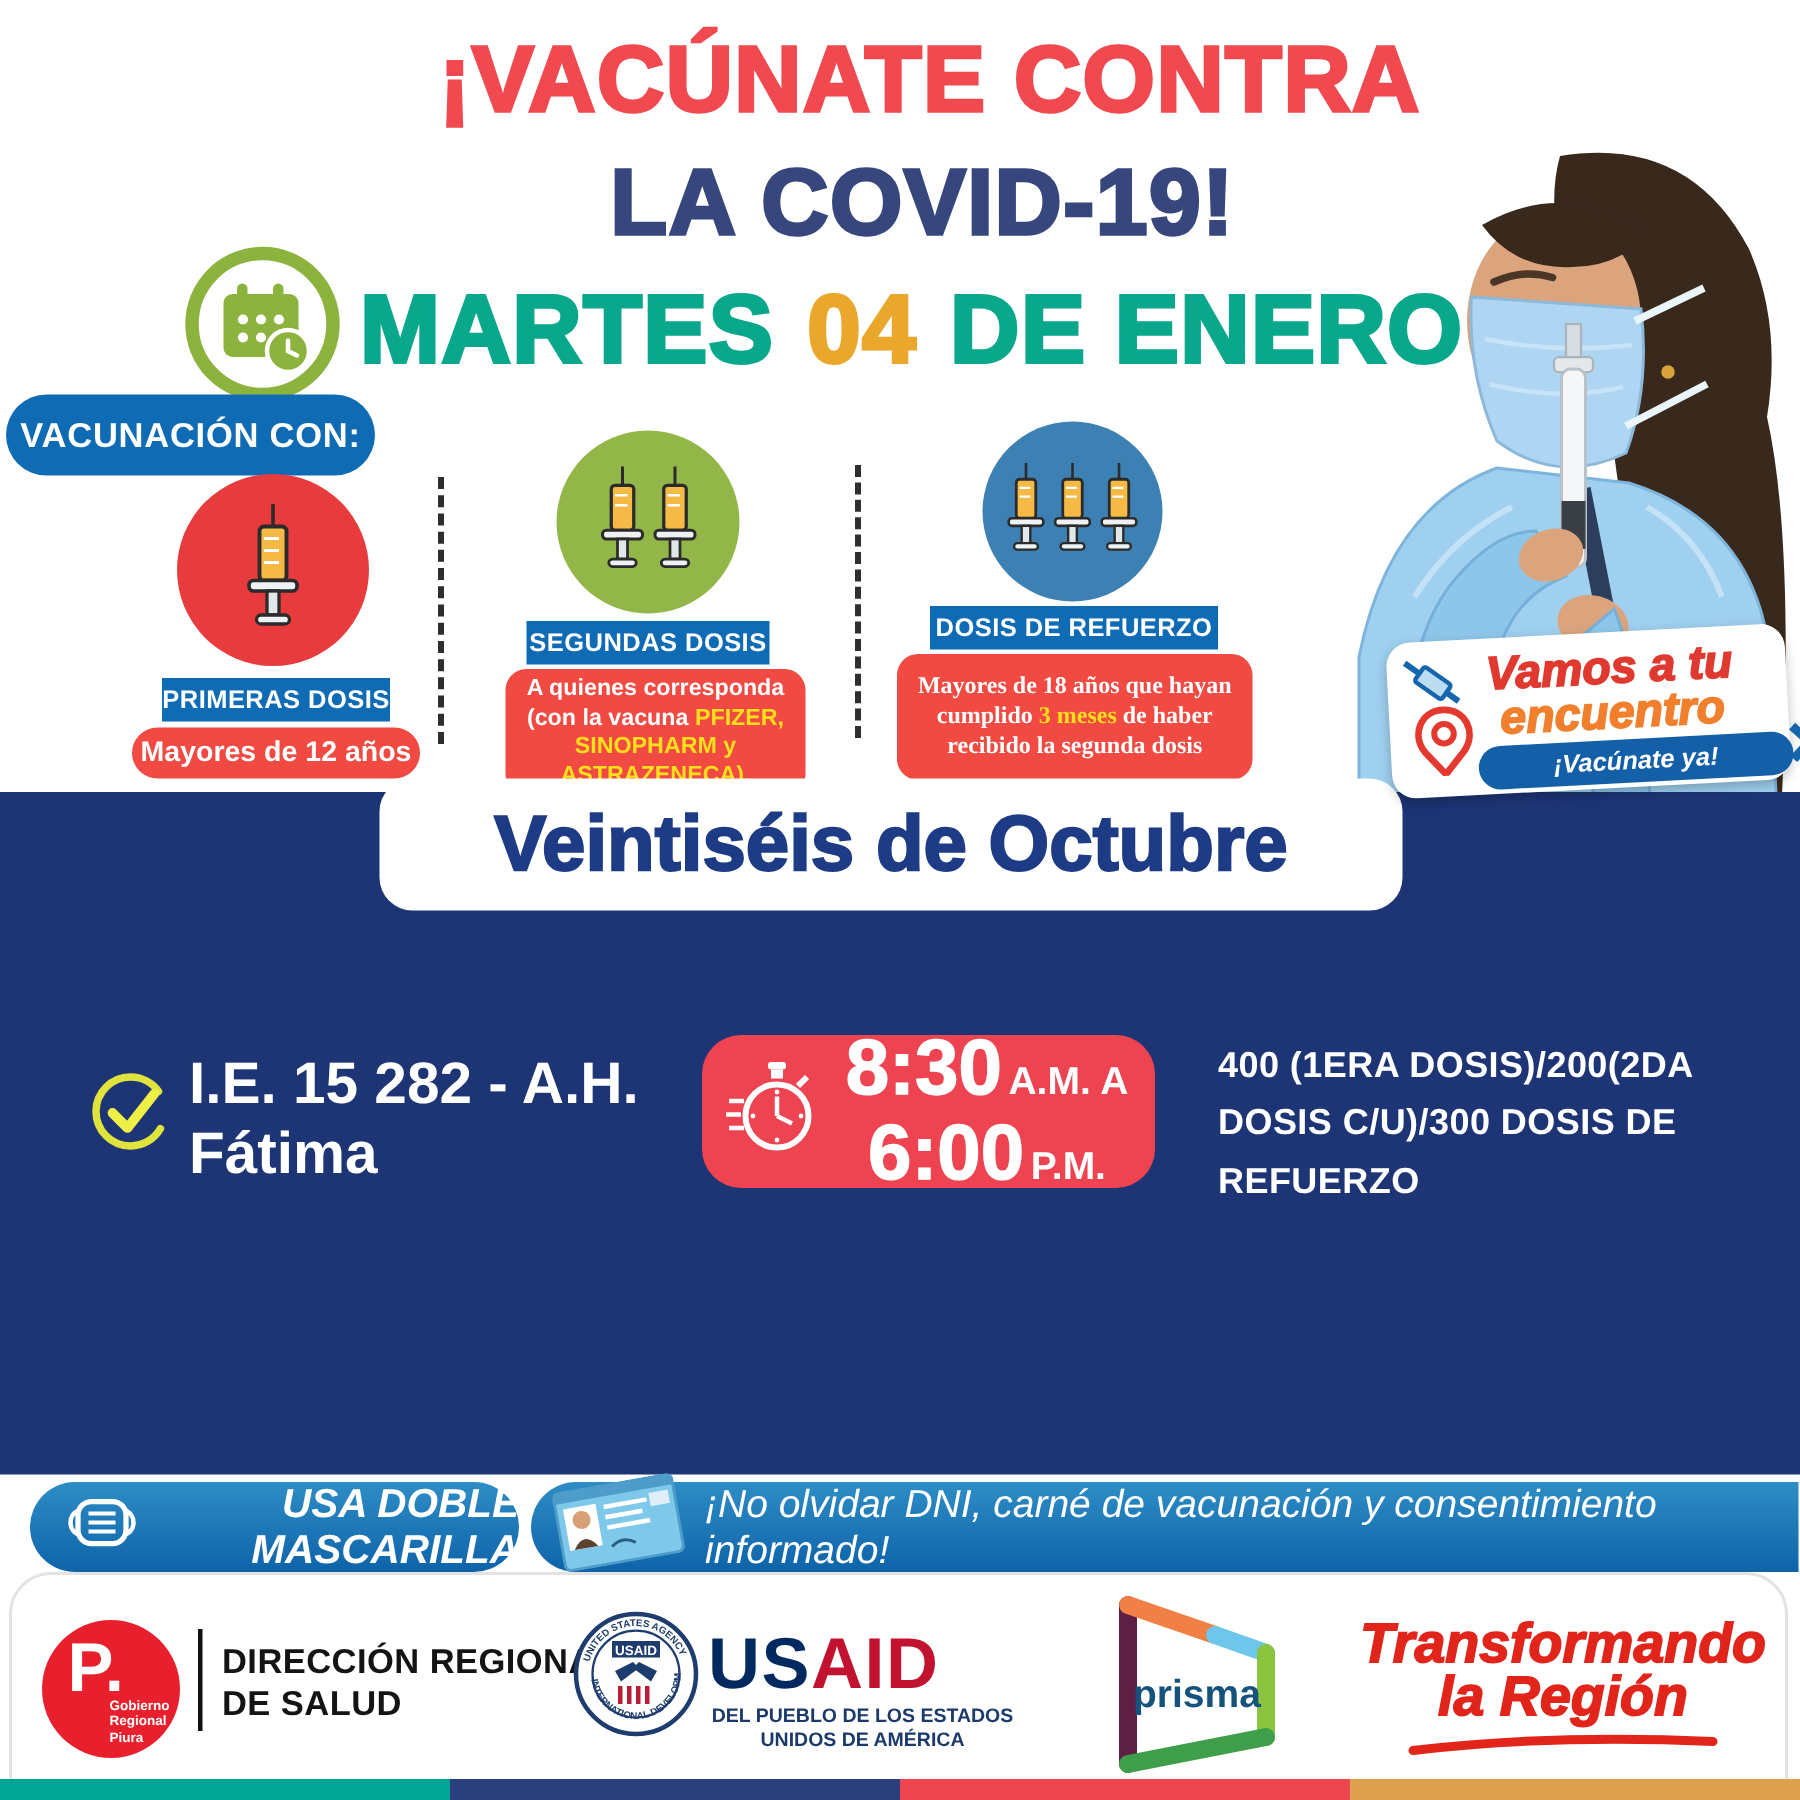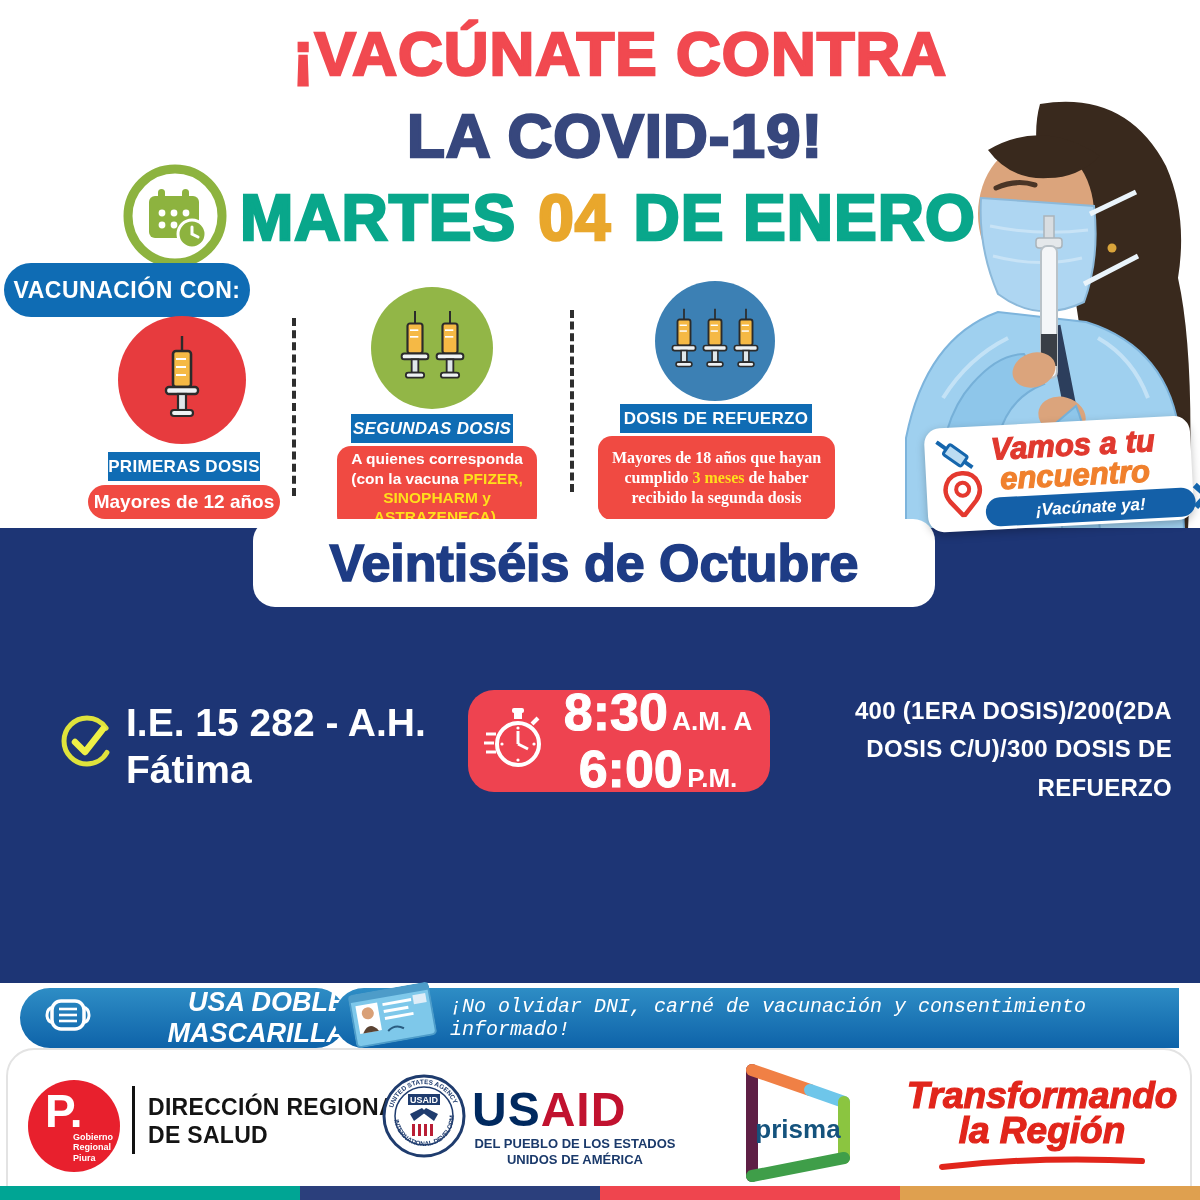--- a/index.html
+++ b/index.html
@@ -22,21 +22,21 @@
             letter-spacing:.5px;z-index:2;}
 
   
   .circle{border-radius:50%;display:flex;align-items:center;justify-content:center;gap:5px;z-index:2;}
   .c1{left:118px;top:316px;width:128px;height:128px;background:var(--circle_red);}
   .c2{left:371px;top:287px;width:122px;height:122px;background:var(--circle_green);}
   .c3{left:655px;top:281px;width:120px;height:120px;background:var(--circle_blue);}
   .dose-badge{background:var(--badge_blue);color:#fff;font-weight:800;font-size:17px;
               display:flex;align-items:center;justify-content:center;height:29px;z-index:2;letter-spacing:.3px;}
   .b1{left:108px;top:452px;width:152px;}
-  .b2{left:351px;top:414px;width:162px;font-style:italic;}
+  .b2{left:351px;top:414px;width:162px;}
   .b3{left:620px;top:404px;width:192px;}
   .note-pill{left:88px;top:485px;width:192px;height:34px;border-radius:17px;background:var(--note_red);
              color:#fff;font-size:19px;font-weight:800;display:flex;align-items:center;justify-content:center;z-index:2;}
   .note-box{background:var(--note_red);border-radius:14px;color:#fff;font-weight:800;text-align:center;
             display:flex;align-items:center;justify-content:center;padding:6px 8px;box-sizing:border-box;
             line-height:1.25;z-index:2;}
   .nb2{left:337px;top:446px;width:200px;height:84px;font-size:15.5px;}
   .nb3{left:598px;top:436px;width:237px;height:84px;font-size:16px;font-family:Liberation Serif, serif;}
   .hl{color:var(--highlight_yellow);}
   .dash{border-left:4px dashed #2e2e2e;z-index:2;}
@@ -66,29 +66,29 @@
           display:flex;align-items:center;justify-content:center;font-size:52px;font-weight:800;
           color:#1e3c85;-webkit-text-stroke:1.6px #1e3c85;}
   .check-icon{left:58px;top:712px;z-index:4;}
   .location{left:126px;top:700px;width:340px;font-size:39px;font-weight:800;color:#fff;line-height:1.2;z-index:4;}
   .time-badge{left:468px;top:690px;width:302px;height:102px;border-radius:26px;background:var(--time_red);
               z-index:4;display:flex;align-items:center;padding:0 10px 0 16px;box-sizing:border-box;gap:10px;}
   .time-lines{flex:1;text-align:center;color:#fff;line-height:1.1;}
   .t-big{font-size:52px;font-weight:800;-webkit-text-stroke:1px #fff;}
   .t-small{font-size:26px;font-weight:800;}
   .doses-sum{left:812px;top:692px;width:360px;font-size:24px;font-weight:800;color:#fff;
-             text-align:right;line-height:1.6;z-index:4;letter-spacing:.3px;}
+             text-align:left;line-height:1.6;z-index:4;letter-spacing:.3px;}
 
   
   .blue-pill{background:linear-gradient(180deg,#2e8dc5 0%,#0e63a9 100%);z-index:4;display:flex;
              align-items:center;color:#fff;font-style:italic;}
   .mask-pill{left:20px;top:988px;width:326px;height:60px;border-radius:30px;gap:12px;padding-left:22px;
              box-sizing:border-box;font-size:27px;font-weight:800;text-align:right;}
-  .dni-bar{left:334px;top:988px;width:845px;height:60px;border-radius:30px 0 0 30px;gap:16px;
-           padding-left:18px;box-sizing:border-box;font-size:20px;font-family:Liberation Mono, monospace;}
+  .dni-bar{left:354px;top:988px;width:845px;height:60px;border-radius:30px 0 0 30px;gap:16px;
+           padding-left:18px;box-sizing:border-box;font-size:26px;}
   .dni-card{transform:rotate(-10deg);}
 
   
   .footer-card{left:6px;top:1048px;width:1186px;height:152px;background:#fff;border:2px solid #e3e3e3;
                border-radius:28px 28px 0 0;z-index:5;box-sizing:border-box;}
   .gob-circle{position:absolute;left:20px;top:30px;width:92px;height:92px;border-radius:50%;background:#e8202d;}
   .gob-p{position:absolute;left:17px;top:4px;font-size:46px;font-weight:800;color:#fff;}
   .gob-small{position:absolute;left:45px;top:52px;font-size:9px;font-weight:700;color:#fff;line-height:1.15;}
   .divider{position:absolute;left:124px;top:36px;width:3px;height:68px;background:#111;}
   .diresa{position:absolute;left:140px;top:44px;font-size:23px;font-weight:800;color:#141414;

